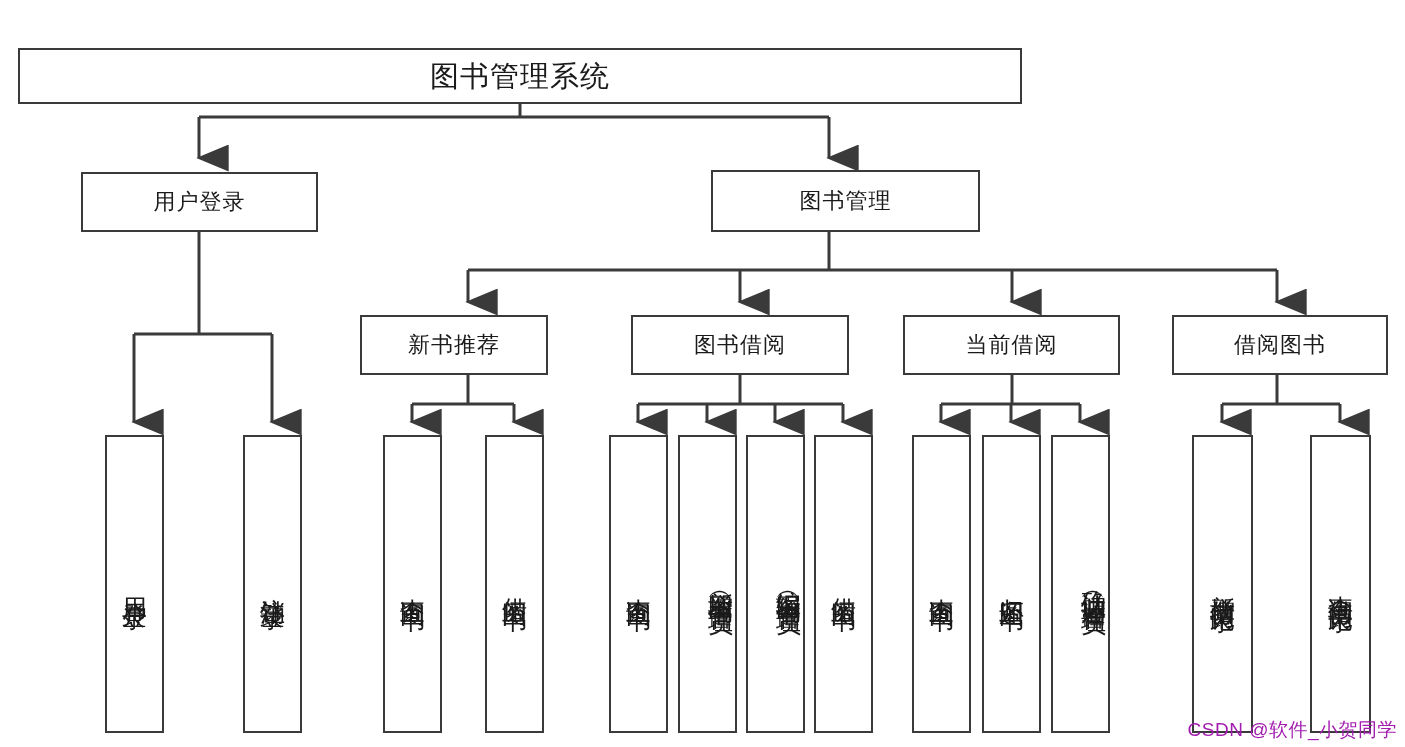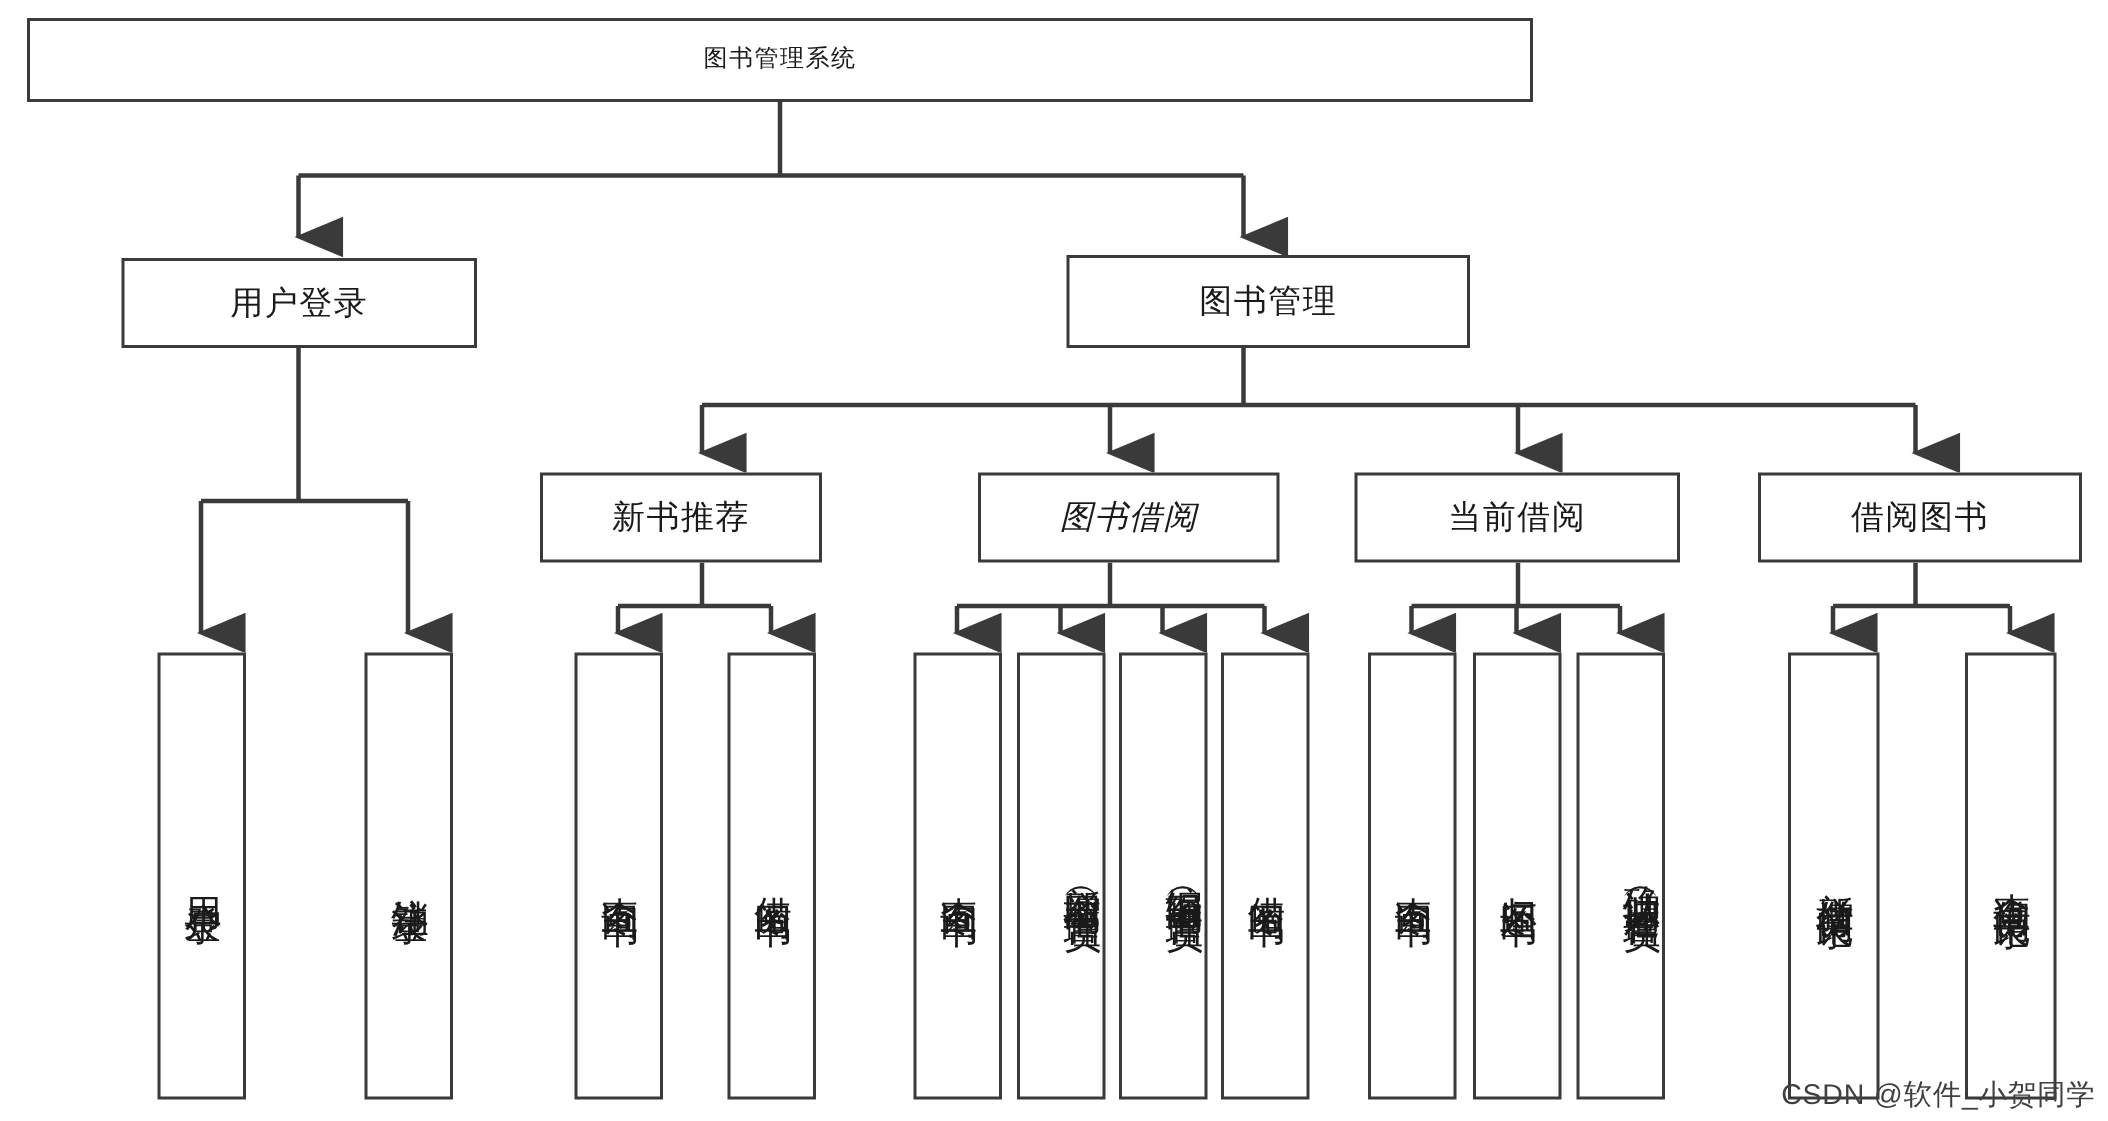--- a/index.html
+++ b/index.html
@@ -35,42 +35,43 @@
     align-items: center;
     justify-content: center;
     color: #1a1a1a;
     letter-spacing: 1px;
   }
   .node.horiz {
     font-size: 22px;
     line-height: 1.2;
   }
   .node.root {
-    font-size: 16px;
+    font-size: 29px;
+    margin-top: 36px;
   }
   
   .node.vert {
     writing-mode: vertical-rl;
     text-orientation: upright;
     font-size: 25px;
     line-height: 1.15;
     letter-spacing: 3px;
     padding-top: 4px;
     padding-bottom: 4px;
   }
   .node.vert.top {
     align-items: flex-start;
     justify-content: center;
   }
   .watermark {
     position: absolute;
     right: 8px;
     bottom: 4px;
     font-size: 19px;
-    color: #404040;
+    color: #a21caf;
     letter-spacing: 0.5px;
     white-space: nowrap;
   }
 </style>
 </head>
 <body>
 
 <div id="canvas">
 
   <svg id="edges" viewBox="0 0 1405 747" width="1405" height="747">
@@ -122,21 +123,21 @@
       <path d="M 1340 404 L 1340 422" marker-end="url(#arrow)"></path>
     </g>
   </svg>
 
   <div class="node horiz root" style="left:18px; top:12px; width:1004px; height:56px;">图书管理系统</div>
 
   <div class="node horiz" style="left:81px; top:172px; width:237px; height:60px;">用户登录</div>
   <div class="node horiz" style="left:711px; top:170px; width:269px; height:62px;">图书管理</div>
 
   <div class="node horiz" style="left:360px; top:315px; width:188px; height:60px;">新书推荐</div>
-  <div class="node horiz" style="left:652px; top:315px; width:201px; height:60px;font-style:italic;">图书借阅</div>
+  <div class="node horiz" style="left:631px; top:315px; width:218px; height:60px;">图书借阅</div>
   <div class="node horiz" style="left:903px; top:315px; width:217px; height:60px;">当前借阅</div>
   <div class="node horiz" style="left:1172px; top:315px; width:216px; height:60px;">借阅图书</div>
 
   <div class="node vert" style="left:105px; top:435px; width:59px; height:298px;">用户登录</div>
   <div class="node vert" style="left:243px; top:435px; width:59px; height:298px;">注销登录</div>
 
   <div class="node vert" style="left:383px; top:435px; width:59px; height:298px;">查询图书</div>
   <div class="node vert" style="left:485px; top:435px; width:59px; height:298px;">借阅图书</div>
 
   <div class="node vert" style="left:609px; top:435px; width:59px; height:298px;">查询图书</div>

